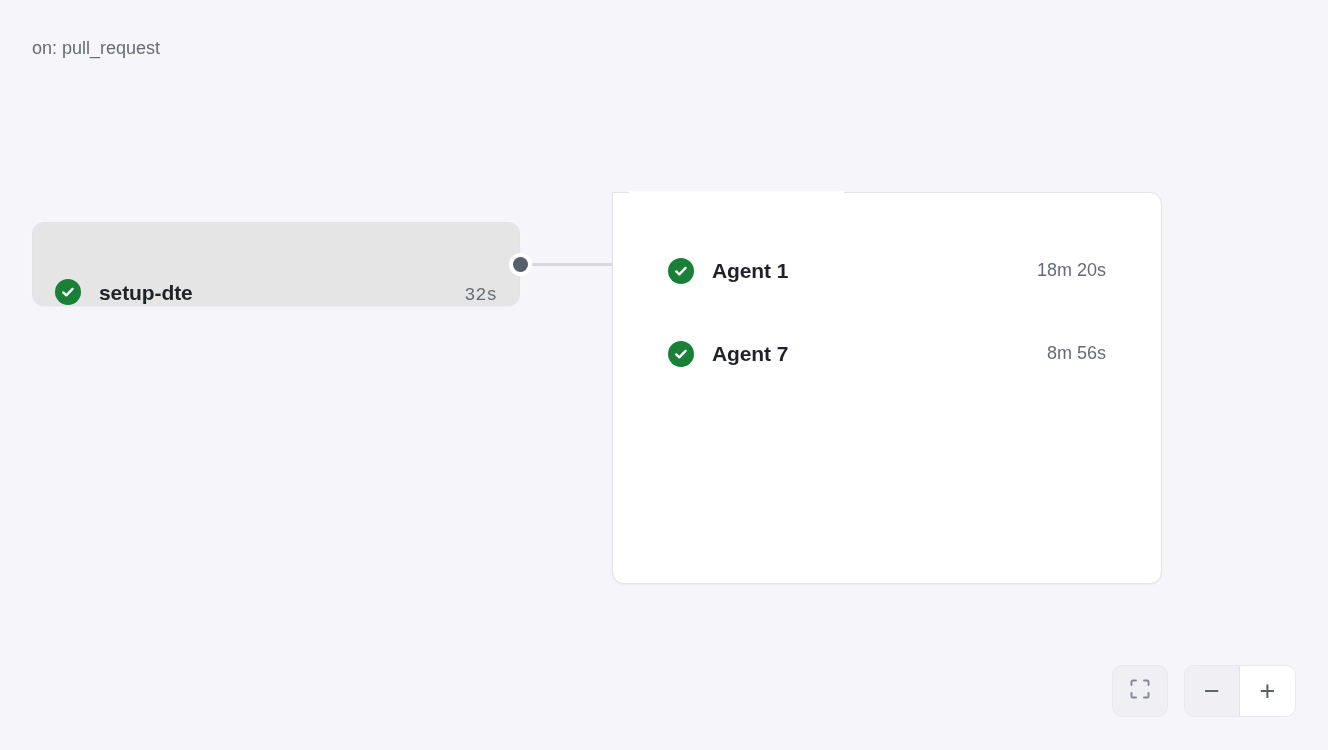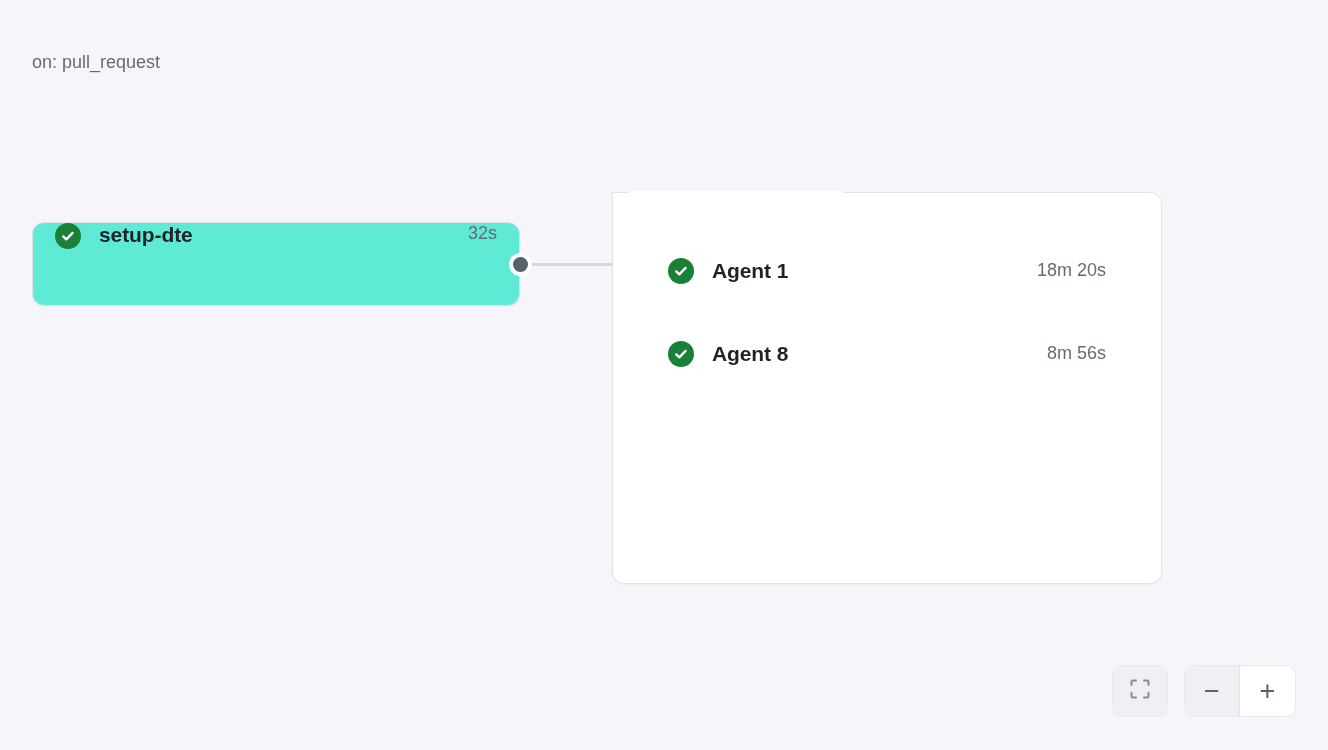--- a/index.html
+++ b/index.html
@@ -25,43 +25,43 @@
   .wf-title {
     font-size: 28px;
     font-weight: bold;
     color: #1f2328;
     letter-spacing: -0.2px;
     line-height: 1.2;
   }
   .wf-subtitle {
     font-size: 18px;
     color: #636c76;
-    margin-top: 24px;
+    margin-top: 10px;
     line-height: 1.2;
   }
 
   
   .canvas {
     position: absolute;
     inset: 0;
   }
 
   
   .job-node {
     position: absolute;
     left: 32px;
     top: 222px;
     width: 488px;
     height: 84px;
-    background: #5eead4;
+    background: #e5e5e5;
     border: 1px solid #e2e2e8;
     border-radius: 12px;
     box-sizing: border-box;
     display: flex;
-    align-items: flex-start;
+    align-items: flex-end;
     padding: 0 22px;
     box-shadow: 0 1px 2px rgba(16,22,26,0.04);
   }
   .status-icon {
     width: 26px;
     height: 26px;
     border-radius: 50%;
     background: #1a7f37;
     display: flex;
     align-items: center;
@@ -73,20 +73,21 @@
     font-size: 21px;
     font-weight: bold;
     color: #1f2328;
     margin-left: 18px;
     letter-spacing: -0.1px;
   }
   .job-duration {
     margin-left: auto;
     font-size: 18px;
     color: #636c76;
+    font-family: Liberation Mono, monospace;
   }
 
   
   .port {
     position: absolute;
     width: 15px;
     height: 15px;
     border-radius: 50%;
     background: #57606a;
     box-shadow: 0 0 0 4px #ffffff;
@@ -250,21 +251,21 @@
     </div>
 
 
 
     <div class="agent-row">
       <span class="status-icon">
         <svg width="16" height="16" viewBox="0 0 16 16" aria-hidden="true">
           <path d="M3.2 8.4 L6.3 11.4 L12.6 4.9" fill="none" stroke="#ffffff" stroke-width="2.3" stroke-linecap="round" stroke-linejoin="round"></path>
         </svg>
       </span>
-      <span class="agent-label">Agent 8</span>
+      <span class="agent-label">Agent 7</span>
       <span class="agent-duration">8m 56s</span>
     </div>
 
   </div>
   <div class="tab-seam"></div>
 </div>
 
 <div class="controls">
   <div class="ctrl-fit">
     <span>

